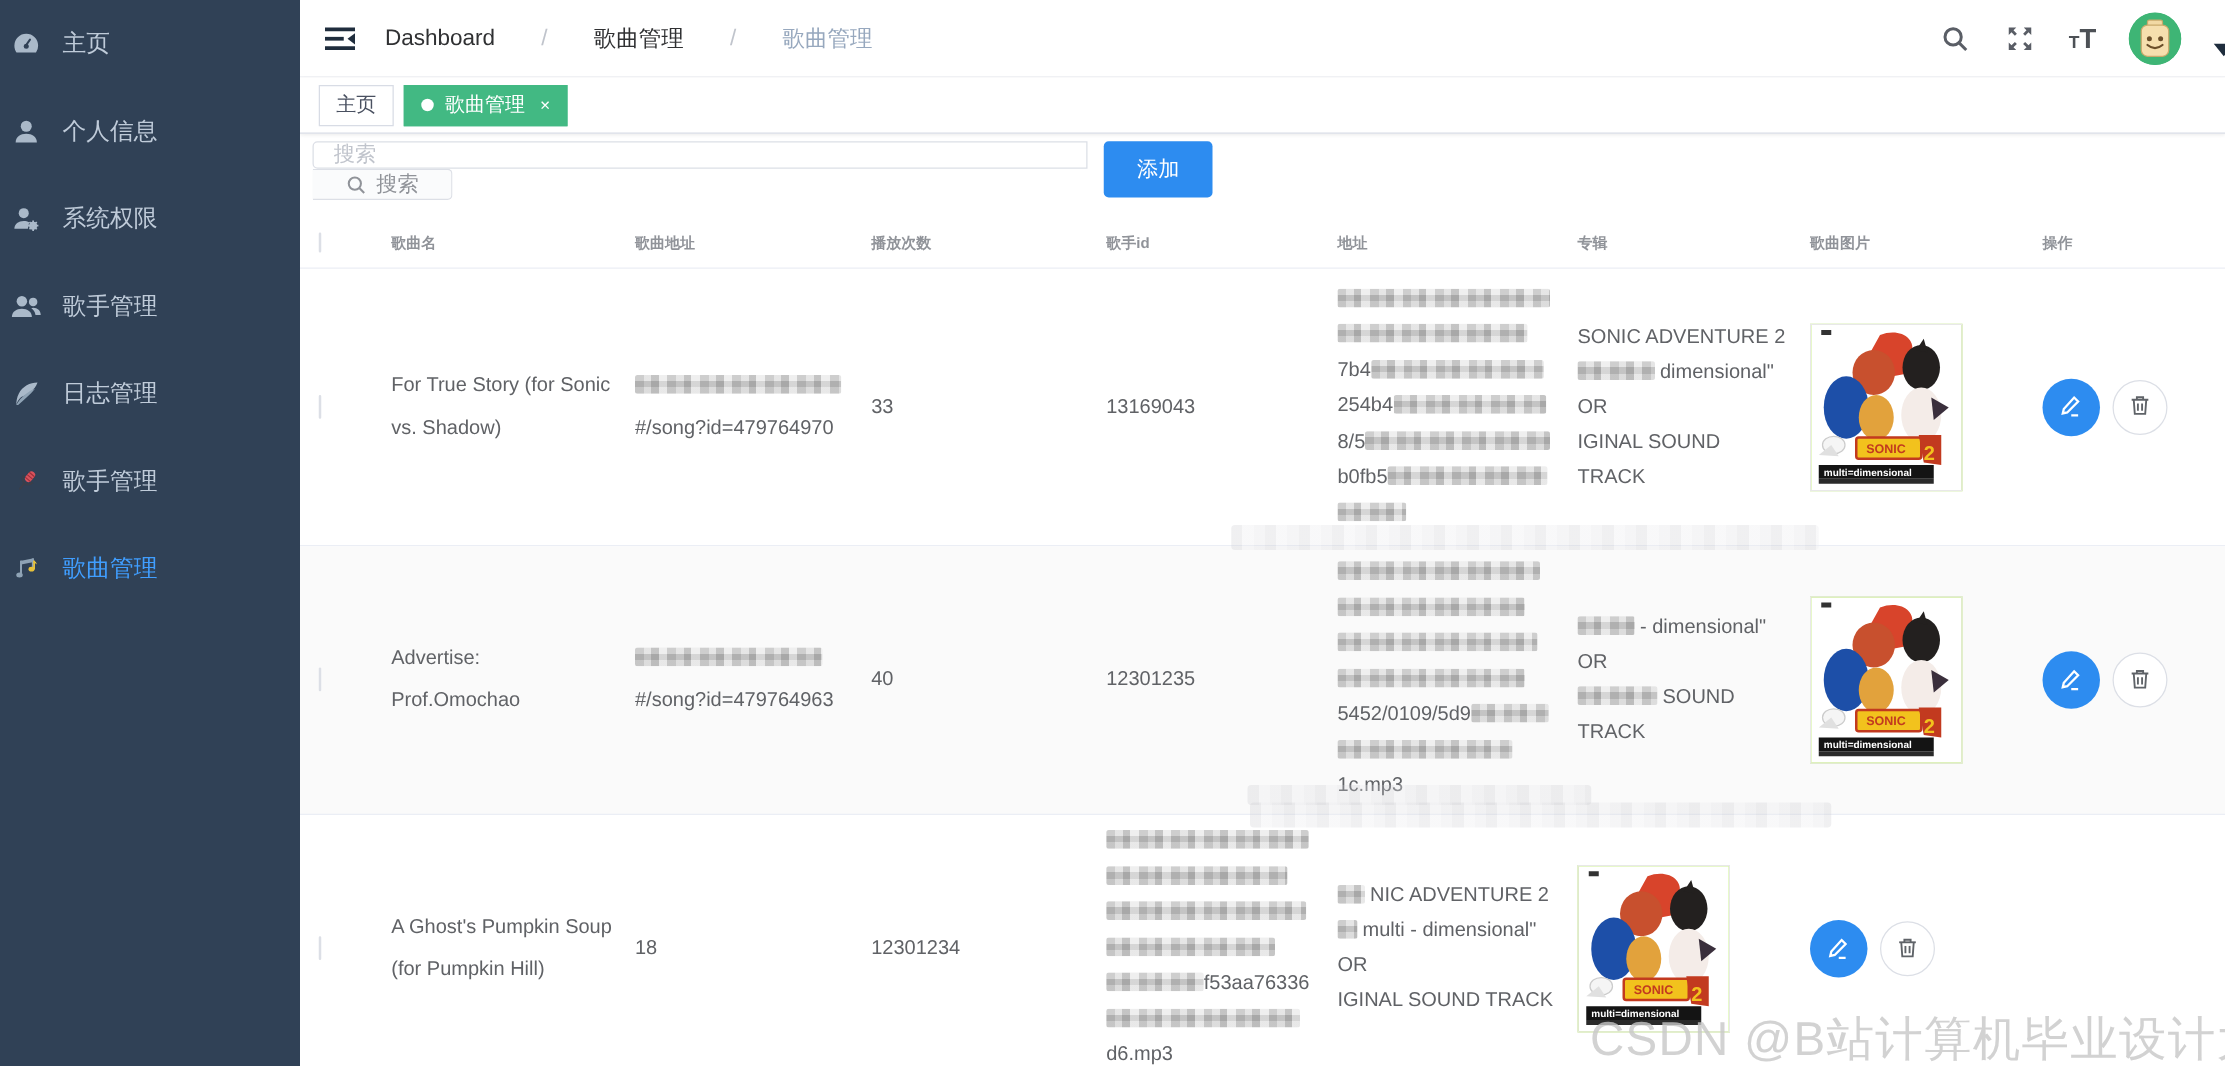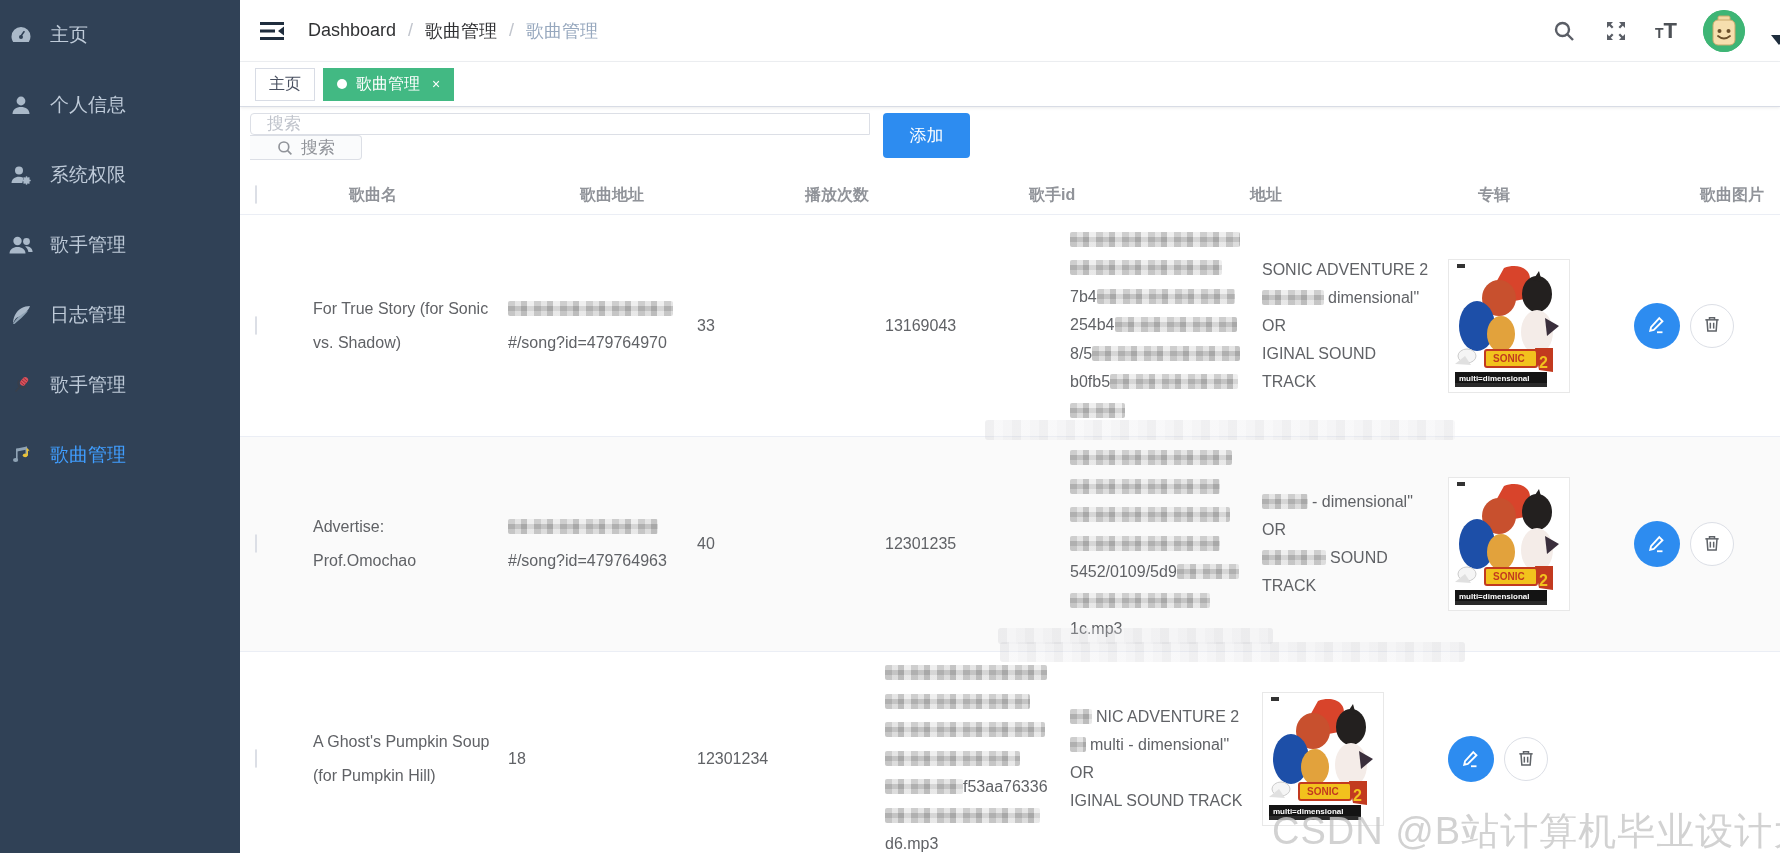--- a/index.html
+++ b/index.html
@@ -11,21 +11,21 @@
   .sidebar { position:absolute; left:0; top:0; width:240px; height:853px; background:#304156; z-index:5; }
   .menu-item { height:70px; display:flex; align-items:center; padding-left:8px; color:#bfcbd9; font-size:19px; cursor:pointer; }
   .menu-item.active { color:#409eff; }
   .mi-icon { width:26px; height:26px; margin-right:16px; display:flex; align-items:center; justify-content:center; flex:0 0 26px; }
 
   
   .main { position:absolute; left:240px; top:0; width:1540px; height:853px; background:#fff; }
 
   .navbar { position:relative; height:62px; display:flex; align-items:center; padding-left:20px; border-bottom:1px solid #eef0f3; }
   .hamburger { width:24px; height:22px; margin-right:24px; cursor:pointer; display:flex; align-items:center; }
-  .breadcrumb { display:flex; align-items:center; font-size:18px; color:#303133; }
+  .breadcrumb { display:flex; align-items:center; font-size:18px; color:#303133;gap:25px; }
   .breadcrumb .sep { margin:0 12px; color:#c0c4cc; }
   .breadcrumb .crumb { cursor:pointer; }
   .breadcrumb .crumb.last { color:#97a8be; cursor:default; }
   .nav-right { position:absolute; right:0; top:0; height:62px; display:flex; align-items:center; gap:26px; padding-right:0; }
   .nav-icon { width:26px; height:26px; display:flex; align-items:center; justify-content:center; cursor:pointer; color:#5a5e66; }
   .fontsize-icon { font-size:22px; font-weight:bold; color:#4d5156; letter-spacing:0; cursor:pointer; }
   .fontsize-icon .small-t { font-size:14px; }
   .avatar { width:42px; height:42px; border-radius:50%; background:#3eb575; display:flex; align-items:center; justify-content:center; cursor:pointer; overflow:hidden; }
   .caret-down { width:0; height:0; border-left:8px solid transparent; border-right:8px solid transparent; border-top:10px solid #1f2d3d; margin-right:-7px; margin-top:18px; cursor:pointer; }
 
@@ -39,21 +39,21 @@
   .toolbar { margin:6px 10px 0 10px; height:45px; display:flex; }
   .search-group { display:flex; width:620px; height:45px;flex-direction:column; }
   .search-input { flex:1; border:1px solid #dcdfe6; border-right:1px solid #dcdfe6; border-radius:4px 0 0 4px; padding:0 16px; font-size:17px; color:#606266; outline:none; font-family:inherit; }
   .search-input::placeholder { color:#c0c4cc; }
   .search-append { width:112px; border:1px solid #dcdfe6; border-left:none; background:#fafbfc; color:#909399; border-radius:0 4px 4px 0; font-size:17px; display:flex; align-items:center; justify-content:center; gap:7px; cursor:pointer; }
   .add-btn { margin-left:13px; width:87px; height:45px; background:#2d8cf0; color:#fff; border:none; border-radius:4px; font-size:17px; cursor:pointer; font-family:inherit; }
 
   
   .table { margin-top:16px; width:1540px; }
   .grid-cols { display:grid; grid-template-columns:63px 195px 189px 188px 185px 192px 186px 186px 1fr; }
-  .thead { height:41px; align-items:center; color:#909399; font-size:16px; font-weight:bold; border-bottom:1px solid #ebeef5;gap:36px; }
+  .thead { height:41px; align-items:center; color:#909399; font-size:12px; font-weight:bold; border-bottom:1px solid #ebeef5; }
   .thead .cell, .trow .cell { padding-left:10px; }
   .trow { position:relative; border-bottom:1px solid #ebeef5; align-items:center; color:#606266; font-size:16px; }
   .trow { height:215px; }
   .trow.r0 { height:222px; }
   .trow.striped { background:#fafafa; }
   .cb { width:18px; height:18px; border:1px solid #dcdfe6; border-radius:3px; background:#fff; margin-left:15px; cursor:pointer; }
   .name-cell { line-height:34px; padding-right:8px; }
   .url-cell { line-height:34px; }
   .addr-cell { line-height:28.5px; }
   .album-cell { line-height:28px; padding-right:6px; }

